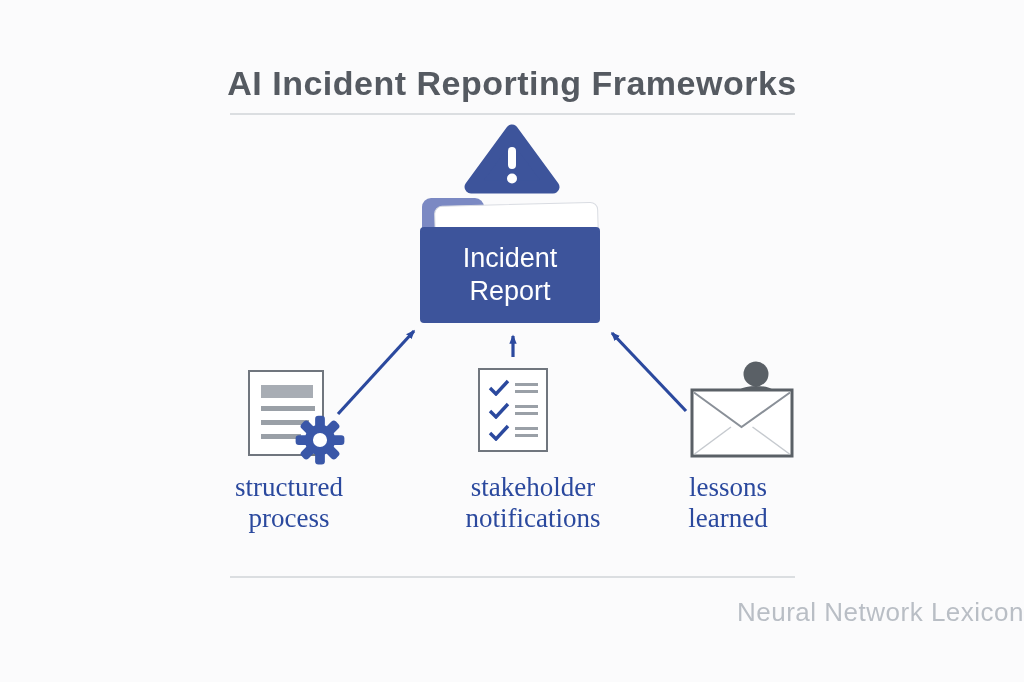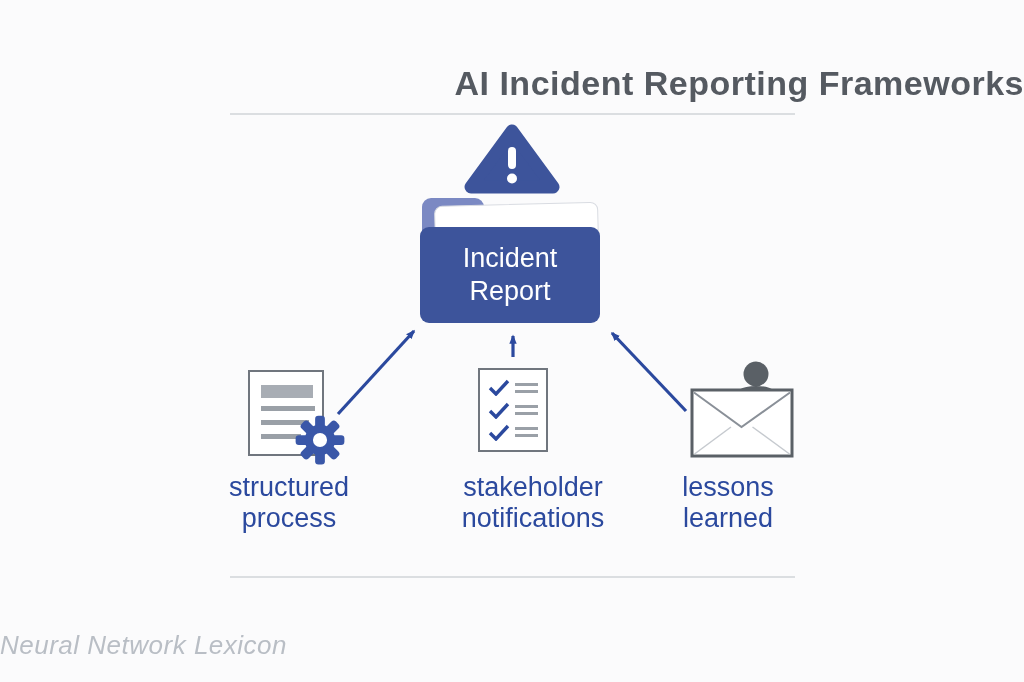--- a/index.html
+++ b/index.html
@@ -21,21 +21,21 @@
     position:relative;
     background:var(--background,#FBFBFC);
     font-family:"Liberation Sans","DejaVu Sans",sans-serif;
     overflow:hidden;
   }
   .abs{position:absolute;}
 
   
   .page-title{
     left:0;right:0;top:64px;
-    text-align:right;
+    text-align:center;
     font-size:34px;font-weight:bold;
     color:var(--title-gray,#555A61);
     letter-spacing:.5px;
   }
   .title-divider{
     left:230px;top:113px;width:565px;height:2px;
     background:var(--divider-gray,#DBDEE1);
   }
 
   
@@ -47,21 +47,21 @@
     position:absolute;left:2px;top:0;width:62px;height:56px;
     background:var(--tab-blue,#7B89C3);border-radius:9px;
   }
   .folder-paper{
     position:absolute;left:14px;top:8px;width:164px;height:46px;
     background:#fff;border:1.5px solid #D9DCE2;border-radius:8px;
     transform:rotate(-1.5deg);transform-origin:left top;
   }
   .folder-front{
     position:absolute;left:0;top:29px;width:180px;height:96px;
-    background:var(--primary-blue,#3D549B);border-radius:9px;
+    background:var(--primary-blue,#3D549B);border-radius:4px;
     display:flex;align-items:center;justify-content:center;
   }
   .folder-label{
     color:#fff;font-size:27px;line-height:33px;
     text-align:center;white-space:pre-line;
   }
 
   
   .arrows{left:0;top:0;width:1024px;height:682px;pointer-events:none;}
 
@@ -91,33 +91,34 @@
 
   
   .envelope-icon{left:688px;top:356px;width:108px;height:106px;}
 
   
   .node-label{
     top:472px;width:250px;
     text-align:center;white-space:pre-line;
     font-size:27px;line-height:31px;
     color:var(--accent-blue,#2B499E);
+    font-family:Liberation Serif, serif;
   }
   .node-label.n0{left:164px;}
   .node-label.n1{left:408px;}
   .node-label.n2{left:603px;}
 
   
   .footer-divider{
     left:230px;top:576px;width:565px;height:1.5px;
     background:var(--divider-gray,#DBDEE1);
   }
   .footer-caption{
-    left:0;right:0;top:630px;text-align:left;
-    font-style:italic;font-size:26px;
+    left:0;right:0;top:597px;text-align:right;
+    font-size:26px;
     color:var(--caption-gray,#B9BEC5);
     letter-spacing:.5px;
   }
 </style>
 </head>
 <body>
 
 <div class="abs page-title">AI Incident Reporting Frameworks</div>
 <div class="abs title-divider"></div>
 

